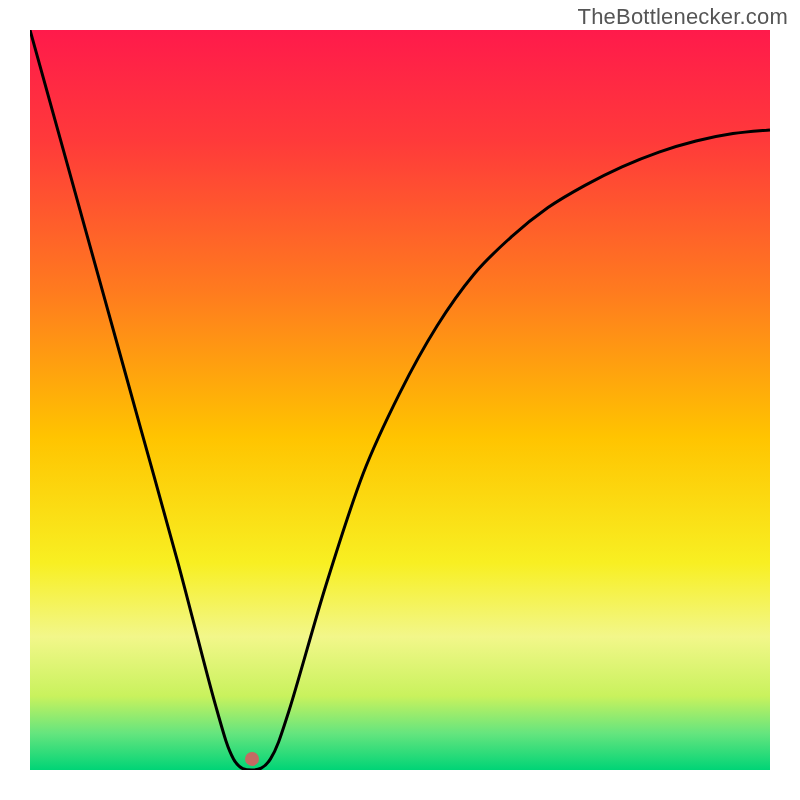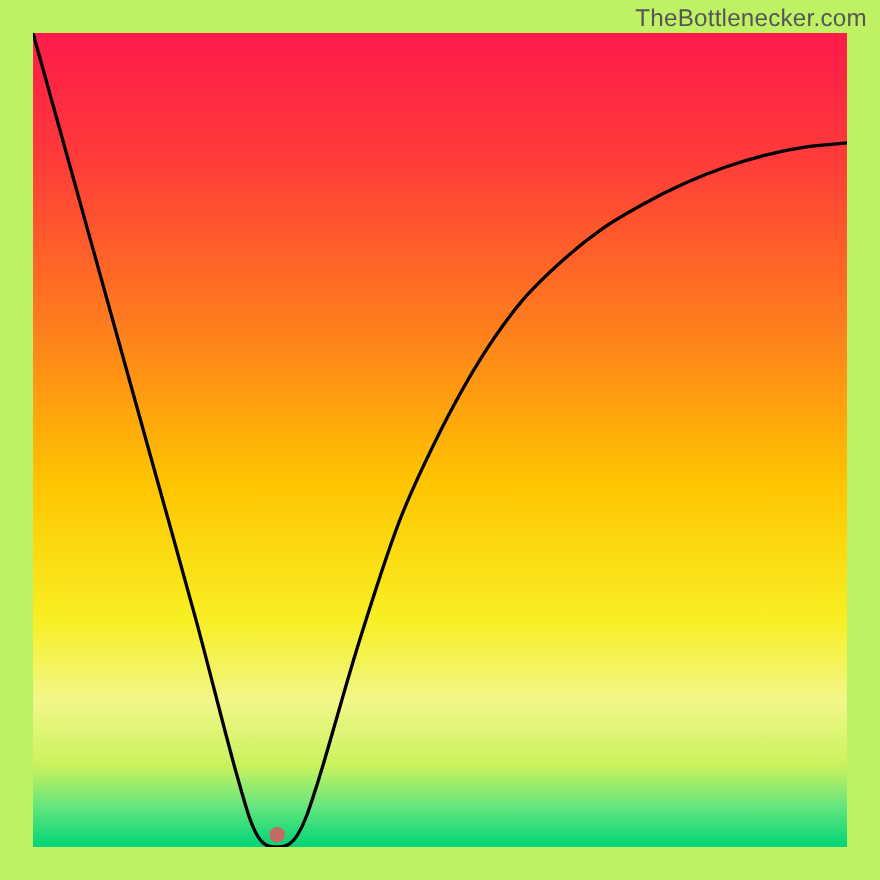--- a/index.html
+++ b/index.html
@@ -10,21 +10,21 @@
     background: #000;
     overflow: hidden;
     font-family: Arial, Helvetica, sans-serif;
   }
   .frame {
     position: absolute;
     top: 0;
     left: 0;
     width: 800px;
     height: 800px;
-    background: #bef264;
+    background: #ffffff;
   }
   .plot-area {
     position: absolute;
     left: 30px;
     top: 30px;
     width: 740px;
     height: 740px;
     overflow: hidden;
   }
   .gradient-bg {

